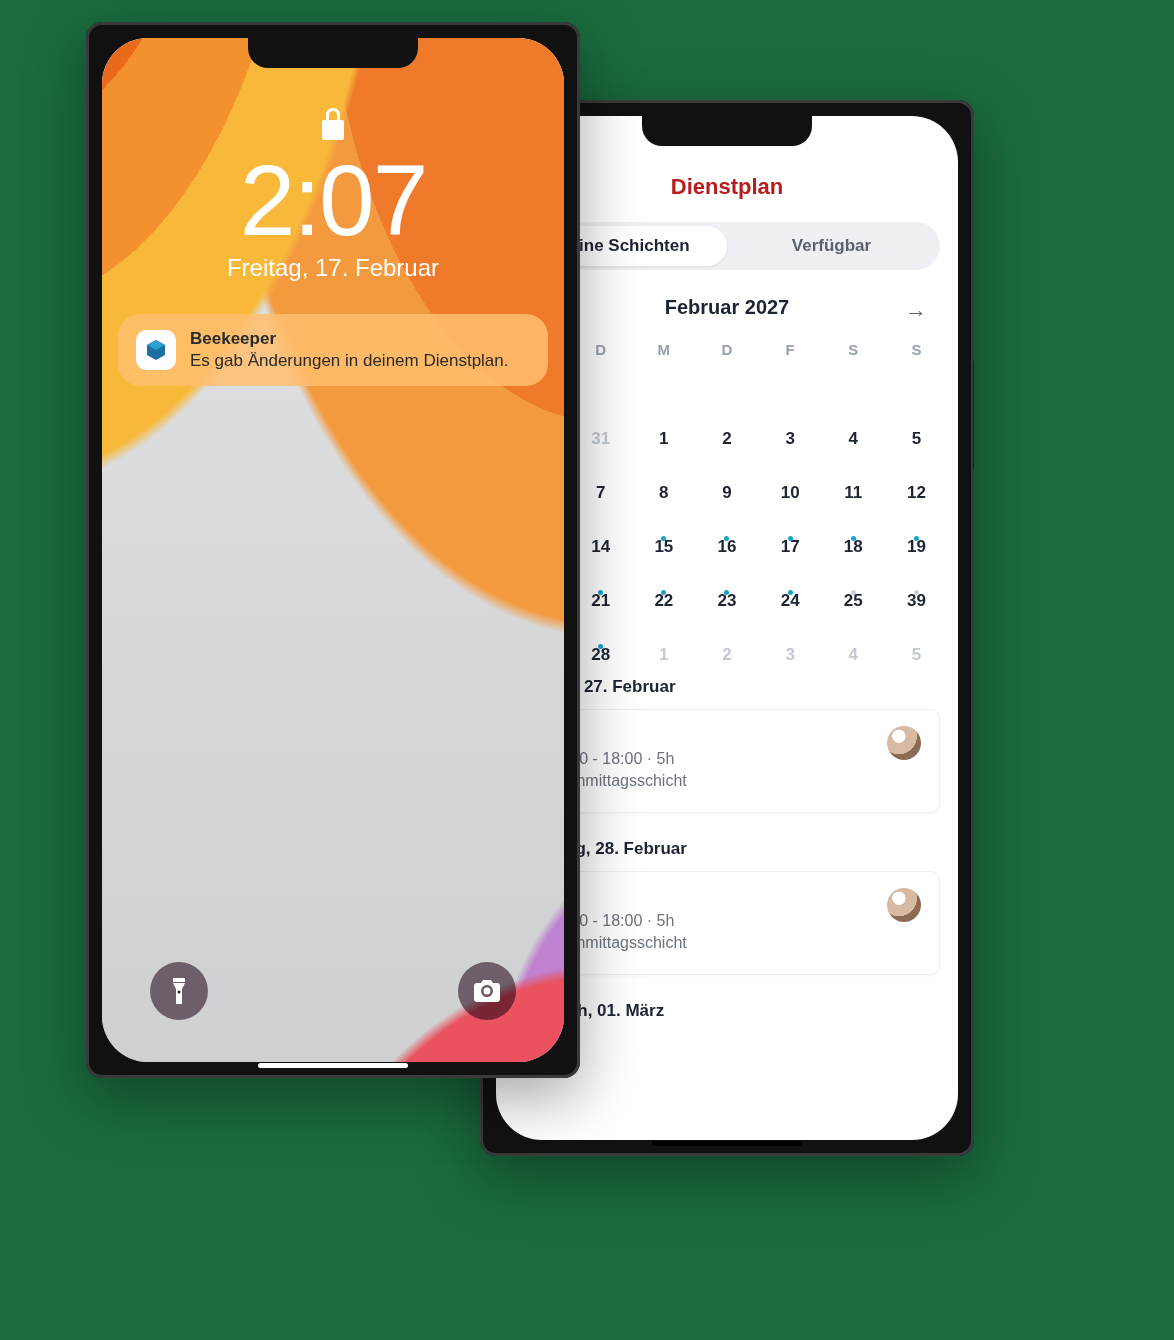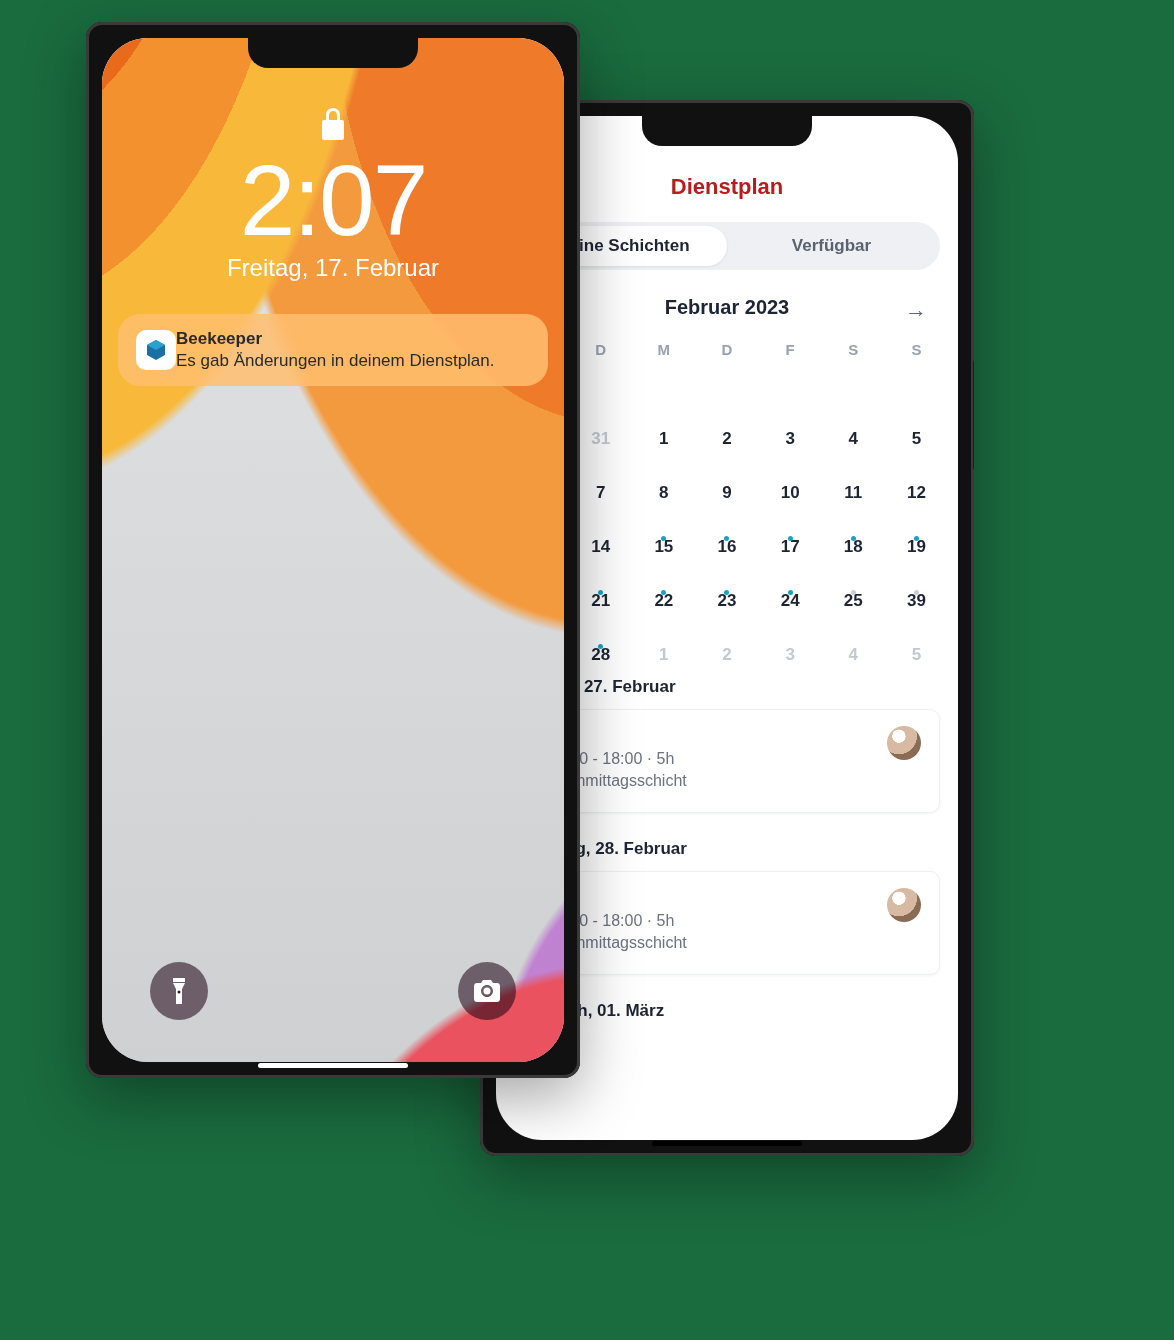--- a/index.html
+++ b/index.html
@@ -176,21 +176,21 @@
 
   .notif {
     position: relative; z-index: 5;
     margin: 32px 16px 12px;
     background: rgba(255,190,110,.85);
     backdrop-filter: blur(6px);
     border-radius: 22px;
     padding: 14px 18px;
     display: flex;
     align-items: center;
-    gap: 0;
+    gap: 14px;
   }
   .notif-icon {
     width: 40px; height: 40px; border-radius: 10px;
     background: #fff;
     display: flex; align-items: center; justify-content: center;
     flex-shrink: 0;
   }
   .notif-icon svg { width: 24px; height: 24px; }
   .notif-body { color: #2a2a2a; font-size: 17px; line-height: 1.3; }
   .notif-title { font-weight: 700; }
@@ -219,21 +219,21 @@
     <div class="app-header">
       <div class="app-title">Dienstplan</div>
     </div>
 
     <div class="seg" id="seg">
         <div class="seg-item active">Meine Schichten</div>
         <div class="seg-item">Verfügbar</div>
       </div>
 
     <div class="cal-head">
-      <div class="cal-title">Februar 2023</div>
+      <div class="cal-title">Februar 2027</div>
       <div class="cal-next">
         <span>→</span>
       </div>
     </div>
 
     <div class="cal" id="cal">
         <div class="cal-row">
           <div class="cal-cell">
             <span class="cal-dow">M</span>
           </div>

